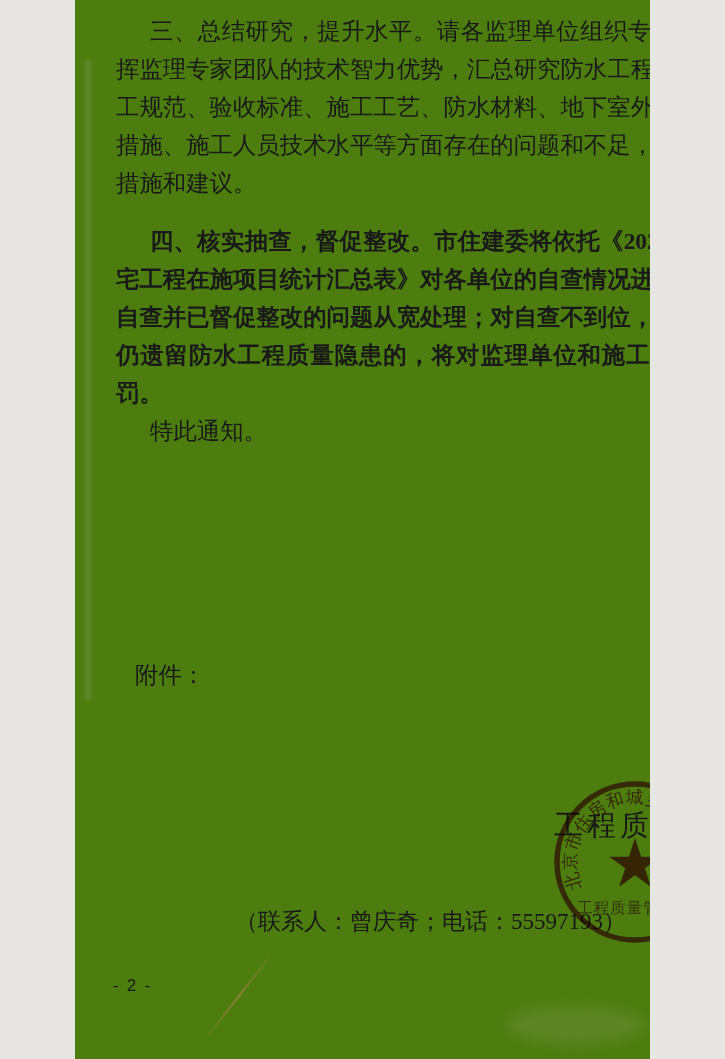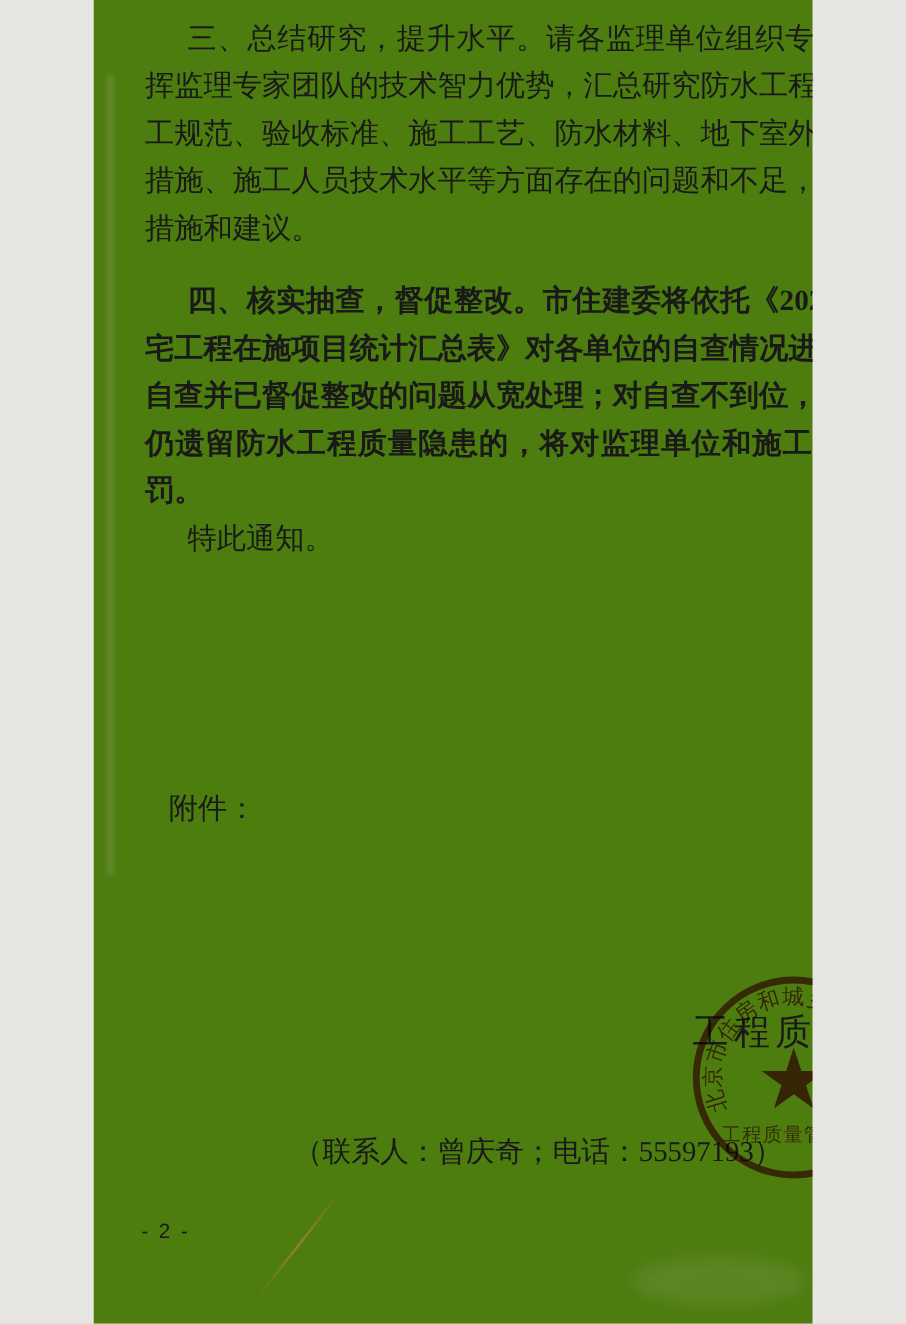--- a/index.html
+++ b/index.html
@@ -23,21 +23,21 @@
     font-size:23.4px;
     line-height:38px;
     text-align:justify;
   }
   .para { margin:0; text-indent:34px; }
   .para.gap-s { margin-top:20px;font-weight:bold; }
   .para.gap-m { margin-top:12px; }
   
   .attachments {
     position:absolute;
-    left:60px; top:628px;
+    left:60px; top:656px;
     width:565px;
     font-size:23.4px;
     line-height:38px;
     display:flex;
   }
   .attach-label { flex:none; white-space:nowrap; }
   .attach-items { flex:1; min-width:0; }
   .attach-item {
     padding-left:1.1em;
     text-indent:-1.1em;

